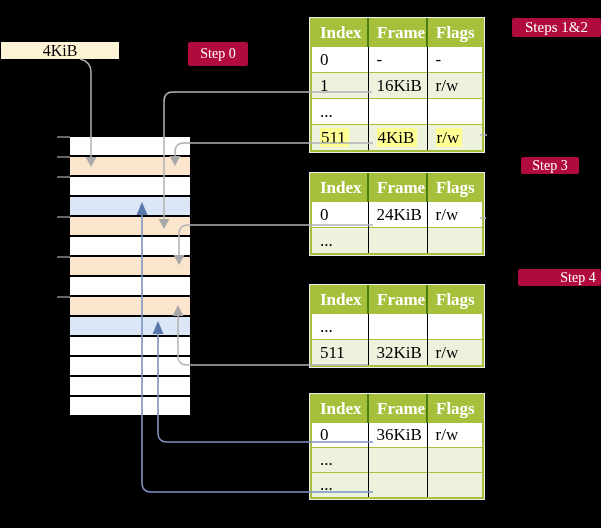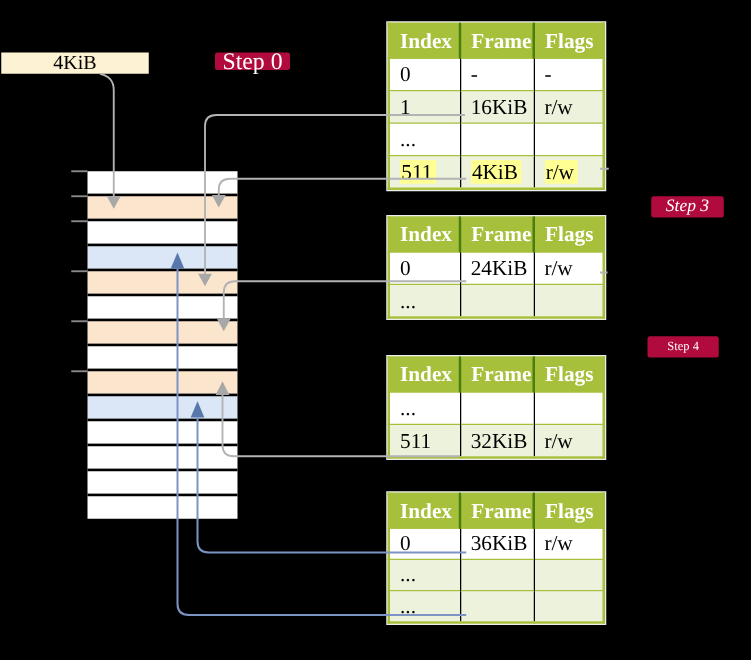--- a/index.html
+++ b/index.html
@@ -4,24 +4,24 @@
 <style>
   html,body{margin:0;padding:0;background:#000;}
   #canvas{position:relative;width:601px;height:528px;background:#000;overflow:hidden;
           font-family:"Liberation Serif","DejaVu Serif",serif;}
   
   .box4k{position:absolute;left:1px;top:42px;width:118px;height:17px;background:#fdf3d4;
          color:#000;font-size:16px;display:flex;align-items:center;justify-content:center;line-height:1;}
   
   .badge{position:absolute;background:#b00b3c;color:#fff;display:flex;align-items:center;
          justify-content:center;border-radius:2px;line-height:1;}
-  #badge-step0{left:172px;top:42px;width:60px;height:14px;font-size:19px;}
+  #badge-step0{left:188px;top:42px;width:60px;height:24px;font-size:14px;}
   #badge-steps12{left:512px;top:18px;width:89px;height:19px;font-size:15px;}
-  #badge-step3{left:521px;top:157px;width:58px;height:17px;font-size:14px;font-style:italic;}
-  #badge-step4{left:518px;top:269px;width:57px;height:17px;font-size:10px;}
+  #badge-step3{left:521px;top:157px;width:58px;height:17px;font-size:14px;}
+  #badge-step4{left:518px;top:269px;width:46px;height:17px;font-size:14px;padding-left:37px;}
   
   #memcol{position:absolute;left:70px;top:137px;width:120px;height:278px;display:flex;flex-direction:column;}
   .mrow{flex:1 1 auto;border-top:2px solid #000;}
   .mrow:first-child{border-top:none;}
   
   table.pt{position:absolute;left:310px;width:172px;border-collapse:collapse;table-layout:fixed;
            background:#fff;border:2px solid #a6c03c;box-shadow:0 0 0 1px #ededed;
            font-size:17px;color:#000;}
   #t1{top:18px;} #t2{top:173px;} #t3{top:285px;} #t4{top:394px;}
   table.pt th{background:#a6c03c;color:#fff;font-weight:bold;text-align:left;
@@ -41,20 +41,23 @@
 
 <div id="canvas">
 
   <div class="box4k">
     <span>4KiB</span>
   </div>
 
   <div class="badge" id="badge-step0">
     <span>Step 0</span>
   </div>
+  <div class="badge" id="badge-steps12">
+    <span>Steps 1&amp;2</span>
+  </div>
   <div class="badge" id="badge-step3">
     <span>Step 3</span>
   </div>
   <div class="badge" id="badge-step4">
     <span>Step 4</span>
   </div>
 
   <div id="memcol">
     <div class="mrow" style="background: rgb(255, 255, 255);"></div>
     <div class="mrow" style="background: rgb(252, 229, 205);"></div>

